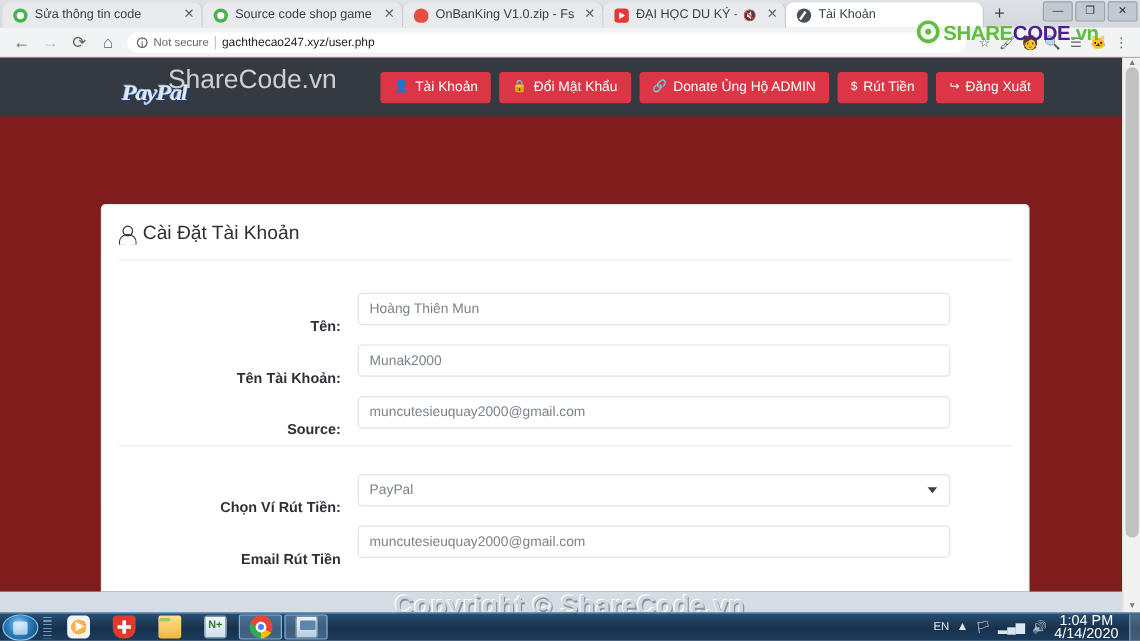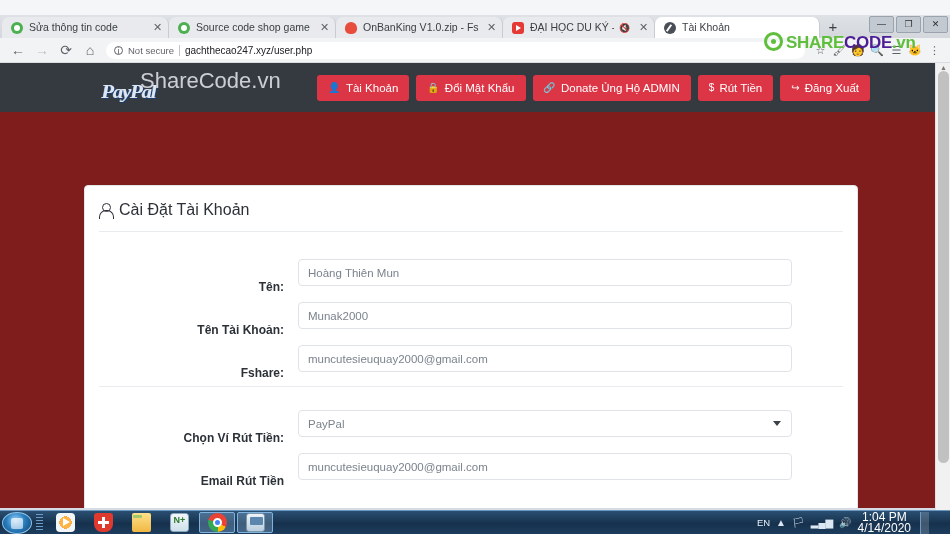--- a/index.html
+++ b/index.html
@@ -4,21 +4,21 @@
 <style>
   * { box-sizing: border-box; margin: 0; padding: 0; }
   html, body { width: 950px; height: 534px; overflow: hidden; }
   body {
     font-family: "Liberation Sans", sans-serif;
     background: #f4f6f8;
     -webkit-font-smoothing: antialiased;
   }
 
   
-  .browser { position: absolute; left:0; top:15px; width:950px; height:510px; background:#d6dce3; }
+  .browser { position: absolute; left:0; top:0; width:950px; height:510px; background:#d6dce3; }
 
   .tabstrip {
     position: absolute; left:0; top:0; width:950px; height:23px;
     background: linear-gradient(#dee1e6,#d4d8dd);
   }
   .tab {
     position: absolute; top:2px; height:21px;
     background:#e8eaed;
     border-top-left-radius:7px; border-top-right-radius:7px;
     display:flex; align-items:center; gap:6px; padding:0 4px 0 9px;
@@ -193,21 +193,21 @@
   .ic-shield::before{content:"";position:absolute;left:8px;top:4px;width:3px;height:11px;background:#fff;}
   .ic-shield::after{content:"";position:absolute;left:4px;top:8px;width:11px;height:3px;background:#fff;}
   .ic-folder{background:linear-gradient(#ffe08a,#f0b844);border-radius:2px;}
   .ic-folder::before{content:"";position:absolute;left:1px;top:2px;width:9px;height:3px;background:#9fc96a;border-radius:1px;}
   .ic-note{background:linear-gradient(#f2f7fa,#cfe0ea);border:1px solid #8aa8bb;}
   .ic-note::after{content:"N+";position:absolute;left:3px;top:1px;font-size:9px;color:#2b7a2b;font-weight:bold;}
   .ic-chrome{border-radius:50%;background:conic-gradient(#ea4335 0 33%,#fbbc05 33% 50%,#34a853 50% 80%,#ea4335 80% 100%);}
   .ic-chrome::after{content:"";position:absolute;left:5px;top:5px;width:9px;height:9px;border-radius:50%;background:#4285f4;border:2px solid #fff;box-sizing:border-box;}
   .ic-conn{background:linear-gradient(#eef4f8,#b9cede);border:1px solid #7d96aa;}
   .ic-conn::after{content:"";position:absolute;left:3px;top:3px;width:13px;height:8px;background:#5b86ad;border-radius:1px;}
-  .tray { margin-left:auto; display:flex; align-items:center; gap:6px; padding-right:21px; }
+  .tray { margin-left:auto; display:flex; align-items:center; gap:6px; padding-right:0; }
   .tray-txt { font-size:9.5px; color:#e7f0f8; }
   .tray-ico { font-size:10px; color:#dbe7f2; }
   .clock { font-size:12px; color:#ffffff; text-align:center; line-height:11px; }
   .showdesk { width:9px; height:22px; margin-left:3px; background:rgba(255,255,255,.18); border-left:1px solid #6d9ac4; }
 </style>
 </head>
 <body>
 
 <div class="browser">
 
@@ -317,21 +317,21 @@
       </div>
 
       <div class="frow">
         <div class="flabel">Tên Tài Khoản:</div>
         <div class="finput">
           <span>Munak2000</span>
         </div>
       </div>
 
       <div class="frow">
-        <div class="flabel">Fshare:</div>
+        <div class="flabel">Source:</div>
         <div class="finput">
           <span>muncutesieuquay2000@gmail.com</span>
         </div>
       </div>
 
       <div style="height:12px"></div>
       <div class="divider2"></div>
       <div style="height:9px"></div>
 
       <div class="frow">
@@ -352,20 +352,21 @@
       <div style="height:6px"></div>
     </div>
   </div>
 
   <div class="vscroll">
     <span class="varrow" style="top:1px">▲</span>
     <div class="vthumb"></div>
     <span class="varrow" style="bottom:1px">▼</span>
   </div>
 
+  <div class="page-wm">Copyright © ShareCode.vn</div>
 </div>
 
 <div class="taskbar">
   <div class="start"></div>
   <div class="grip"></div>
 
   <div class="tb-app">
     <span class="ic ic-wmp"></span>
   </div>
   <div class="tb-app">

